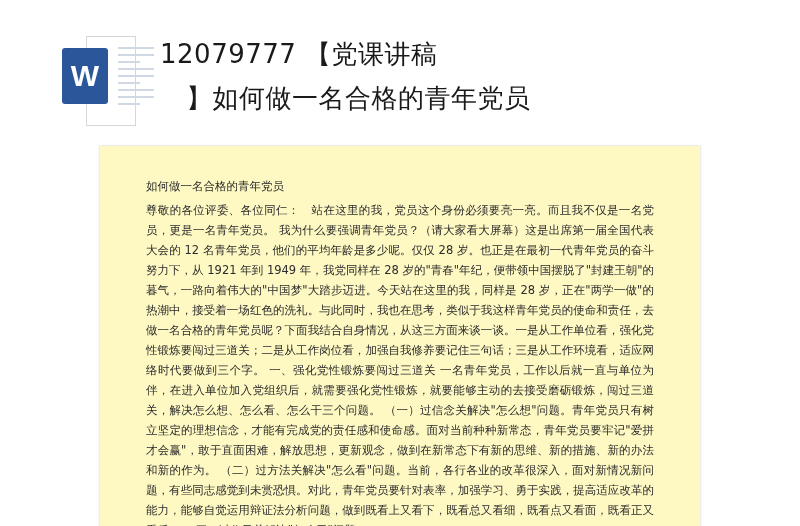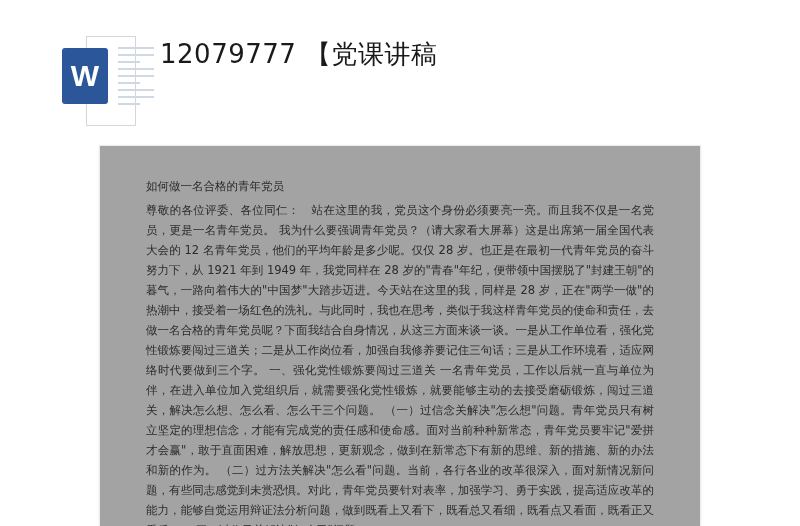--- a/index.html
+++ b/index.html
@@ -94,21 +94,21 @@
     padding-left: 26px;
   }
 
   
   .sheet {
     position: absolute;
     left: 100px;
     top: 146px;
     width: 600px;
     height: 380px;
-    background: #a3a3a3;
+    background: #fef9c3;
     box-shadow: 0 0 0 1px #ececec, 0 1px 4px rgba(0,0,0,0.10);
     overflow: hidden;
   }
   .sheet-inner {
     padding: 30px 46px 0 46px;
   }
   .doc-heading {
     font-family: "DejaVu Sans", sans-serif;
     font-size: 11.5px;
     line-height: 20px;
@@ -145,20 +145,21 @@
             <i></i>
             <i></i>
             <i class="short"></i>
         </div>
       </div>
       <div class="badge">W</div>
     </div>
 
     <div class="title-block">
       <div class="title-line">12079777 【党课讲稿</div>
+      <div class="title-line second">】如何做一名合格的青年党员</div>
     </div>
 
   </div>
 
   <div class="sheet">
     <div class="sheet-inner">
       <div class="doc-heading">如何做一名合格的青年党员</div>
       <div class="doc-paragraph">尊敬的各位评委、各位同仁：   站在这里的我，党员这个身份必须要亮一亮。而且我不仅是一名党员，更是一名青年党员。 我为什么要强调青年党员？（请大家看大屏幕）这是出席第一届全国代表大会的 12 名青年党员，他们的平均年龄是多少呢。仅仅 28 岁。也正是在最初一代青年党员的奋斗努力下，从 1921 年到 1949 年，我党同样在 28 岁的"青春"年纪，便带领中国摆脱了"封建王朝"的暮气，一路向着伟大的"中国梦"大踏步迈进。今天站在这里的我，同样是 28 岁，正在"两学一做"的热潮中，接受着一场红色的洗礼。与此同时，我也在思考，类似于我这样青年党员的使命和责任，去做一名合格的青年党员呢？下面我结合自身情况，从这三方面来谈一谈。一是从工作单位看，强化党性锻炼要闯过三道关；二是从工作岗位看，加强自我修养要记住三句话；三是从工作环境看，适应网络时代要做到三个字。 一、强化党性锻炼要闯过三道关 一名青年党员，工作以后就一直与单位为伴，在进入单位加入党组织后，就需要强化党性锻炼，就要能够主动的去接受磨砺锻炼，闯过三道关，解决怎么想、怎么看、怎么干三个问题。 （一）过信念关解决"怎么想"问题。青年党员只有树立坚定的理想信念，才能有完成党的责任感和使命感。面对当前种种新常态，青年党员要牢记"爱拼才会赢"，敢于直面困难，解放思想，更新观念，做到在新常态下有新的思维、新的措施、新的办法和新的作为。 （二）过方法关解决"怎么看"问题。当前，各行各业的改革很深入，面对新情况新问题，有些同志感觉到未赏恐惧。对此，青年党员要针对表率，加强学习、勇于实践，提高适应改革的能力，能够自觉运用辩证法分析问题，做到既看上又看下，既看总又看细，既看点又看面，既看正又看反。 （三）过作风关解决"怎么干"问题。</div>
     </div>
   </div>

